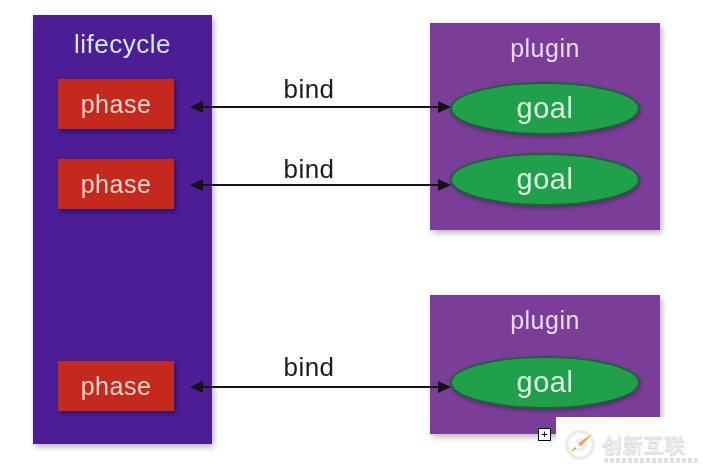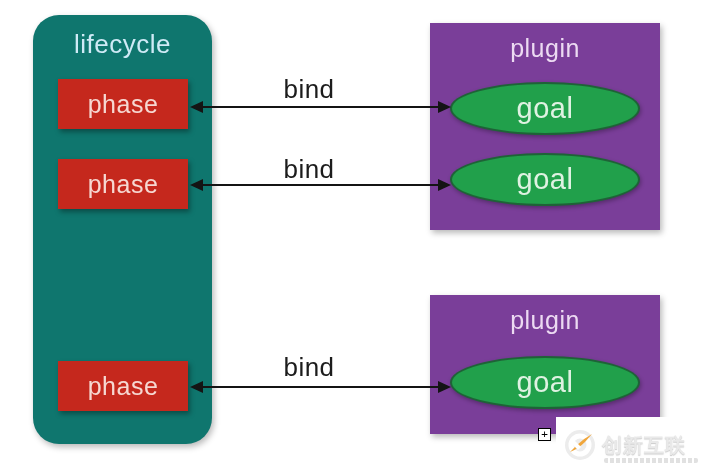--- a/index.html
+++ b/index.html
@@ -3,30 +3,29 @@
 <meta charset="utf-8">
 <style>
   * { margin:0; padding:0; box-sizing:border-box; }
   html,body { width:703px; height:474px; background:#ffffff; overflow:hidden;
               font-family:"Liberation Sans","DejaVu Sans",sans-serif; }
   .stage { position:relative; width:703px; height:474px; background:#ffffff; }
 
   
   .lifecycle {
     position:absolute; left:33px; top:15px; width:179px; height:429px;
-    background:#0f766e;
+    background:#4c1d95;
     box-shadow:2px 3px 6px rgba(0,0,0,0.28);
-    border-radius:26px;
   }
   .lifecycle h2 {
     margin-top:14px; text-align:center;
     font-size:26px; font-weight:400; letter-spacing:0.5px; color:#cfeaf6;
   }
   .phase {
-    position:absolute; left:25px; width:130px; height:50px;
+    position:absolute; left:25px; width:116px; height:50px;
     background:#c5281d;
     box-shadow:2px 3px 5px rgba(0,0,0,0.35);
     display:flex; align-items:center; justify-content:center;
   }
   .phase span { font-size:25px; font-weight:400; color:#f6d8d2; letter-spacing:0.5px; }
   .phase.p1 { top:64px; }
   .phase.p2 { top:144px; }
   .phase.p3 { top:346px; }
 
   

